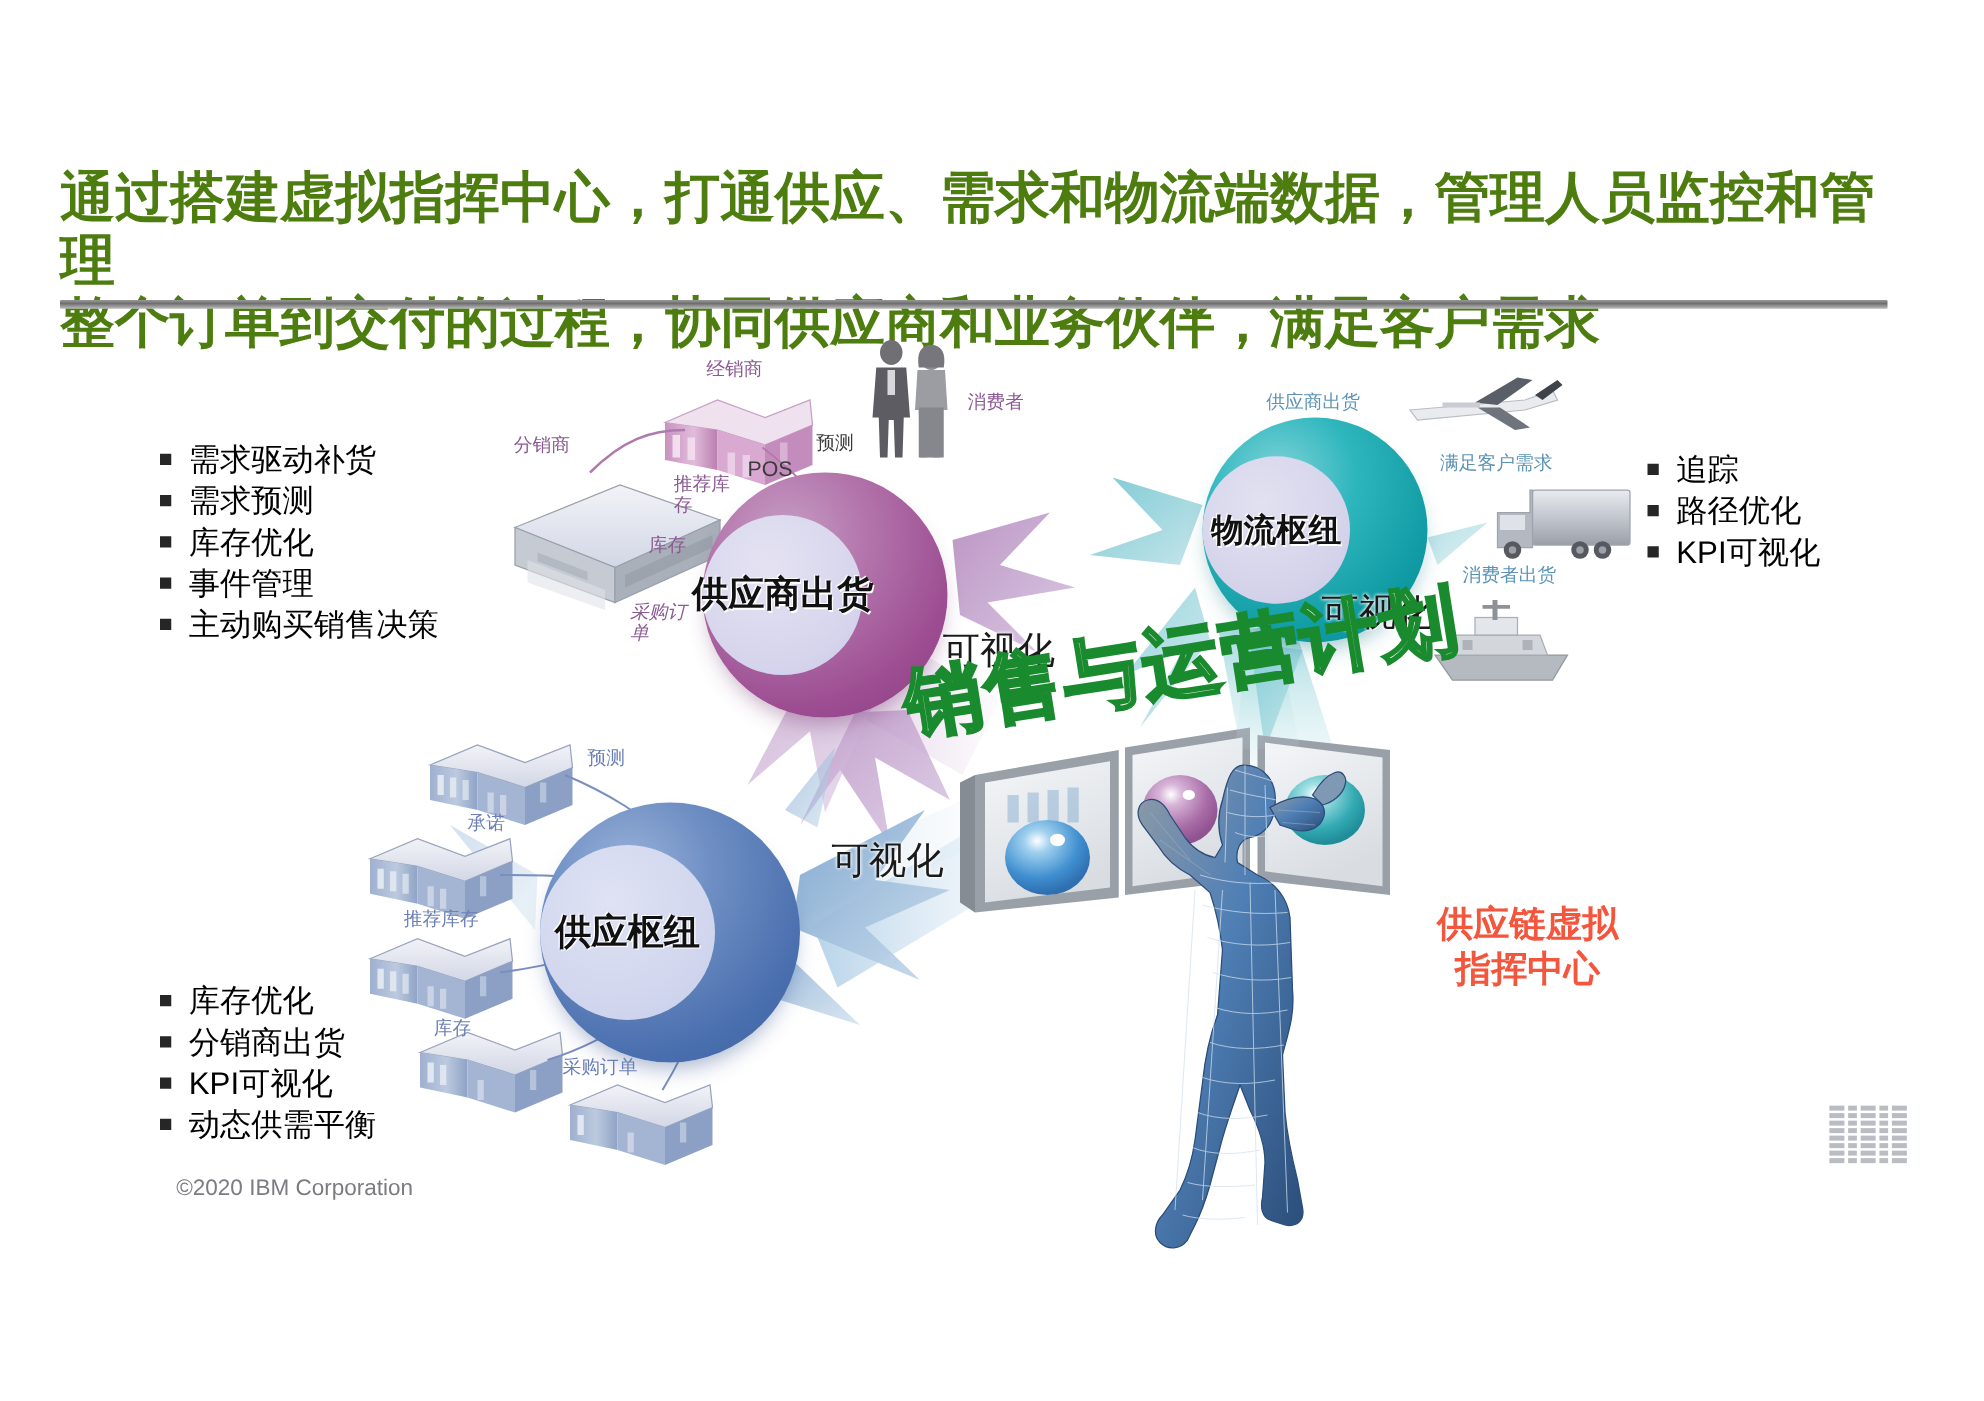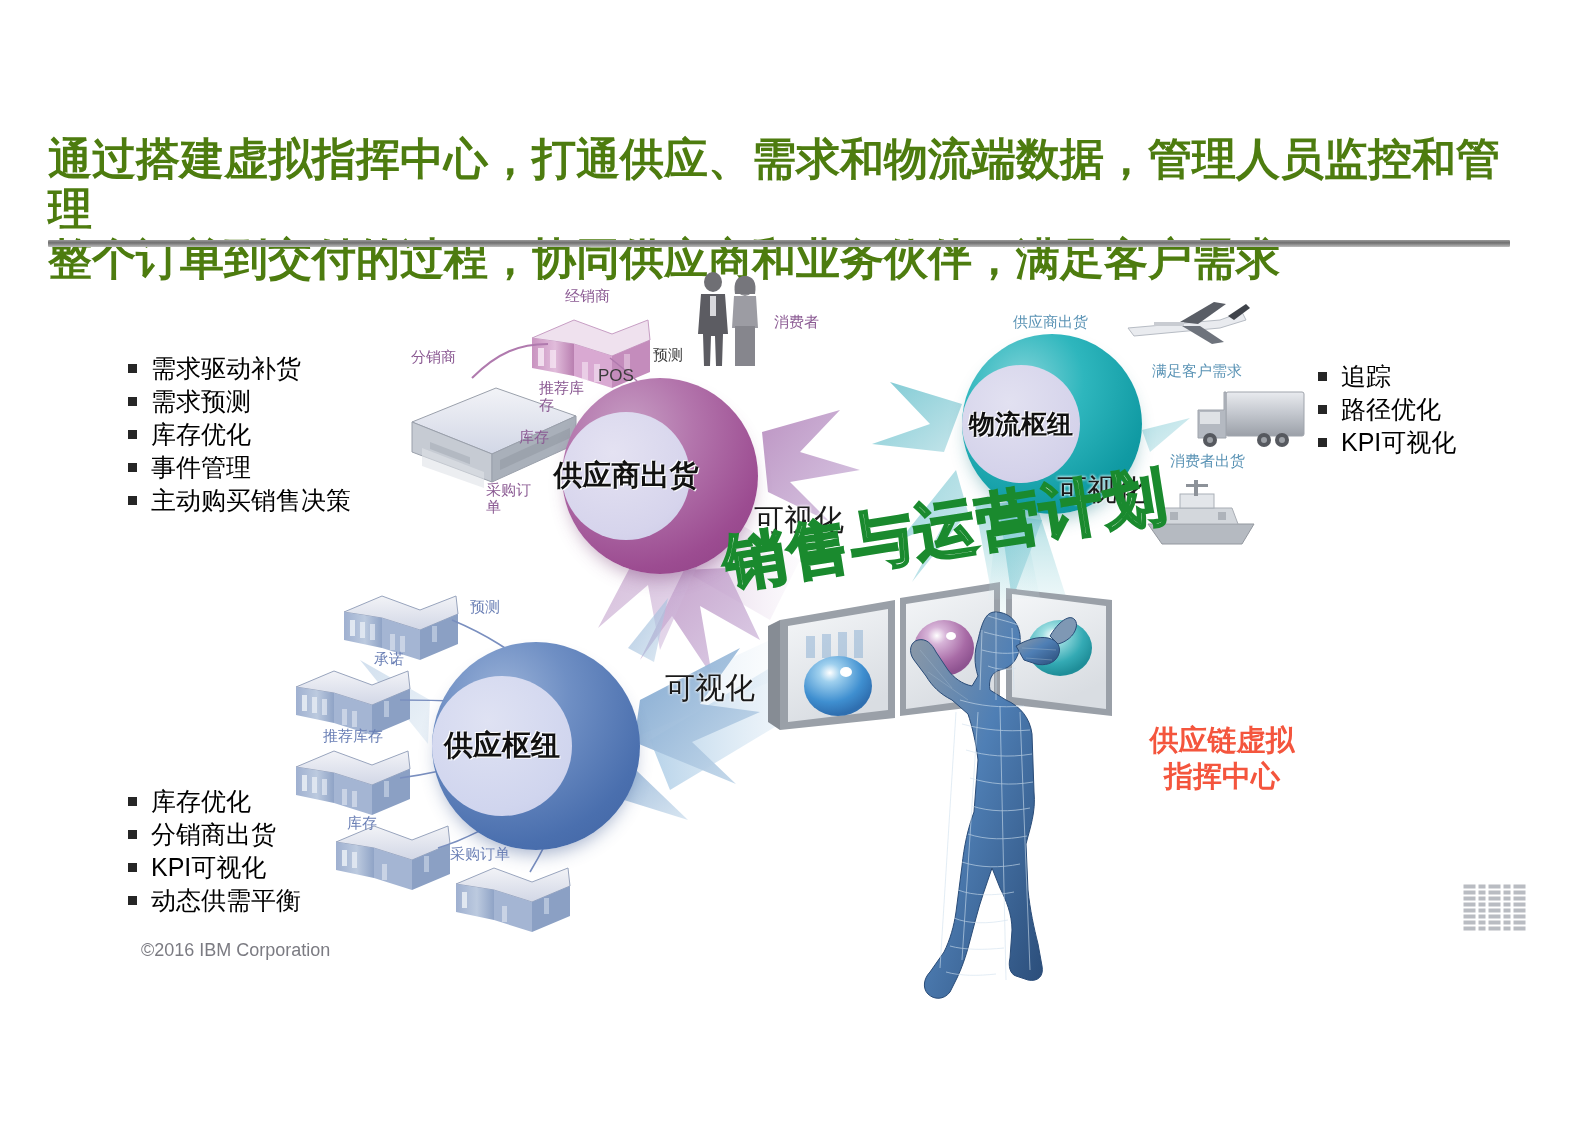--- a/index.html
+++ b/index.html
@@ -452,21 +452,21 @@
   <div id="red-callout">供应链虚拟
 指挥中心</div>
 
   <div class="dlabel purple" style="left:565px;top:287px;">经销商</div>
   <div class="dlabel purple" style="left:411px;top:348px;">分销商</div>
   <div class="dlabel dark" style="left:598px;top:367px;font-size:17px;">POS</div>
   <div class="dlabel dark" style="left:653px;top:346px;">预测</div>
   <div class="dlabel purple" style="left:539px;top:379px;white-space:pre-line;">推荐库
 存</div>
   <div class="dlabel purple" style="left:519px;top:428px;">库存</div>
-  <div class="dlabel purple" style="left:486px;top:481px;white-space:pre-line;">采购订
+  <div class="dlabel purple" style="left:504px;top:481px;white-space:pre-line;font-style:italic;">采购订
 单</div>
   <div class="dlabel purple" style="left:774px;top:313px;">消费者</div>
 
   <div class="dlabel blue" style="left:470px;top:598px;">预测</div>
   <div class="dlabel blue" style="left:374px;top:650px;">承诺</div>
   <div class="dlabel blue" style="left:323px;top:727px;">推荐库存</div>
   <div class="dlabel blue" style="left:347px;top:814px;">库存</div>
   <div class="dlabel blue" style="left:450px;top:845px;">采购订单</div>
 
   <div class="dlabel teal" style="left:1013px;top:313px;">供应商出货</div>
@@ -523,21 +523,21 @@
     <div class="bullet-row">
       <span class="bullet-mark"></span>
       <span class="bullet-label">路径优化</span>
     </div>
     <div class="bullet-row">
       <span class="bullet-mark"></span>
       <span class="bullet-label">KPI可视化</span>
     </div>
   </div>
 
-  <div id="footer-copy">©2016 IBM Corporation</div>
+  <div id="footer-copy">©2020 IBM Corporation</div>
 
   <div id="ibm-logo">
     <div class="lrow">
       <span class="bar" style="width:4px;height:12px;"></span>
         <span class="bar" style="width:4px;height:12px;"></span>
       <span class="bar" style="width:4px;height:12px;"></span>
         <span class="bar" style="width:4px;height:12px;"></span>
       <span class="bar" style="width:4px;height:12px;"></span>
         <span class="bar" style="width:4px;height:12px;"></span>
       <span class="bar" style="width:4px;height:12px;"></span>

